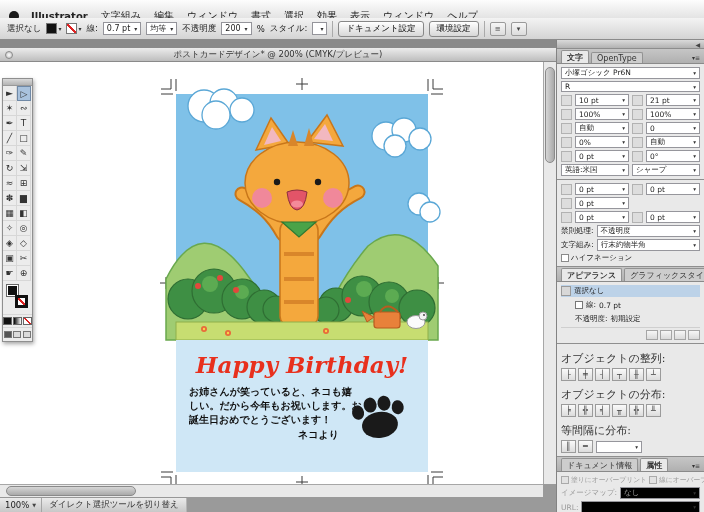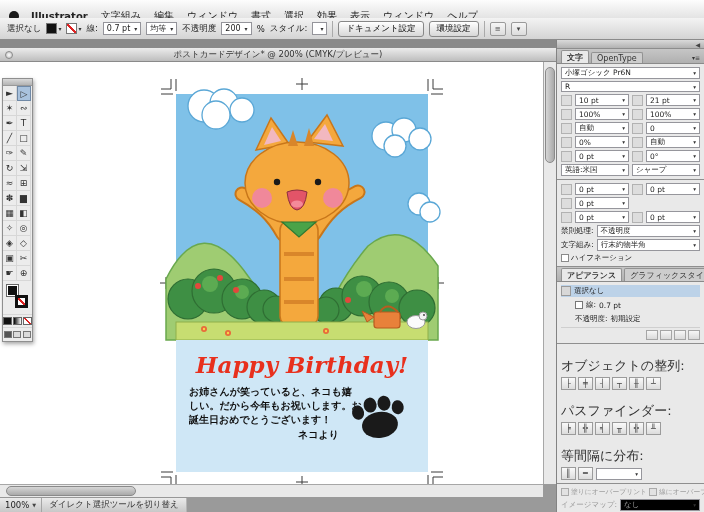--- a/index.html
+++ b/index.html
@@ -78,21 +78,21 @@
   .chk.dis{background:#e2e2e2;border-color:#aaa}
   .srow{display:flex;gap:2px;align-items:center}
   .icons-row{display:flex;gap:2px}
   .mini-btn{width:15px;height:13px;border:1px solid #9b9b9b;background:linear-gradient(#fafafa,#dcdcdc);font-size:8px;display:flex;align-items:center;justify-content:center;color:#444}
   .app-row{display:flex;align-items:center;gap:3px;font-size:7.5px;height:12px}
   .app-row.indent{padding-left:14px}
   .thumb{width:10px;height:10px;border:1px solid #9a9a9a;background:#d8d8d8;flex:0 0 10px}
   .chip{width:8px;height:8px;border:1px solid #777;background:#fff;flex:0 0 8px}
   .abar{display:flex;gap:2px;justify-content:flex-end;border-top:1px solid #cfcfcf;padding-top:2px}
   .abtn{width:12px;height:10px;border:1px solid #a5a5a5;background:linear-gradient(#f6f6f6,#dadada)}
-  .seclabel{font-size:13px;color:#333;margin-top:10px}
+  .seclabel{font-size:11px;color:#333;margin-top:4px}
   .dockfill{flex:1;background:#c2c2c2}
 </style>
 </head>
 <body>
 
 <div id="root">
 
   <div class="menubar">
     <span class="apple"></span>
     <span class="appname menu-item">Illustrator</span>
@@ -500,21 +500,21 @@
       <div class="pbody">
         <div class="seclabel">オブジェクトの整列:</div>
         <div class="icons-row">
             <div class="mini-btn">├</div>
             <div class="mini-btn">╪</div>
             <div class="mini-btn">┤</div>
             <div class="mini-btn">┬</div>
             <div class="mini-btn">╫</div>
             <div class="mini-btn">┴</div>
           </div>
-        <div class="seclabel">パスファインダー:</div>
+        <div class="seclabel">オブジェクトの分布:</div>
         <div class="icons-row">
             <div class="mini-btn">╞</div>
             <div class="mini-btn">╬</div>
             <div class="mini-btn">╡</div>
             <div class="mini-btn">╥</div>
             <div class="mini-btn">╬</div>
             <div class="mini-btn">╨</div>
           </div>
         <div class="seclabel">等間隔に分布:</div>
         <div class="frow">
@@ -523,20 +523,25 @@
               <div class="mini-btn">═</div>
             </span>
           <div class="fld dd" style="max-width:46px">
               <span></span>
             </div>
         </div>
       </div>
     </div>
 
     <div class="panel">
+      <div class="ptabs">
+        <span class="ptab">ドキュメント情報</span>
+        <span class="ptab active">属性</span>
+        <span class="pmenu">▾≡</span>
+      </div>
       <div class="pbody">
         <div class="srow">
           <span class="chk dis"></span>
           <span class="flabel dis" style="font-size:6.8px">塗りにオーバープリント</span>
           <span class="chk dis"></span>
           <span class="flabel dis" style="font-size:6.8px">線にオーバープリント</span>
         </div>
         <div class="frow">
           <span class="flabel dis">イメージマップ:</span>
           <div class="fld dd dis">

